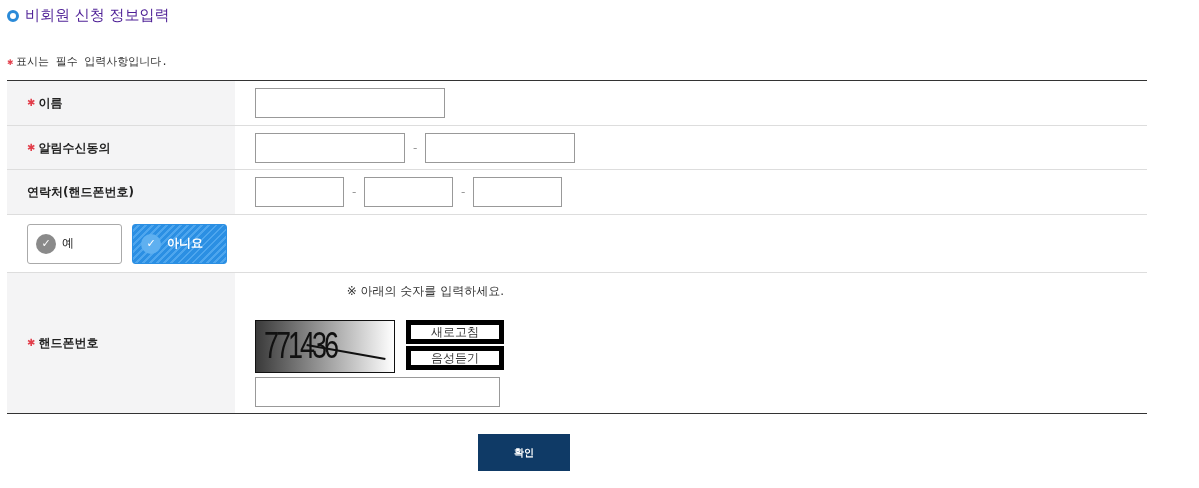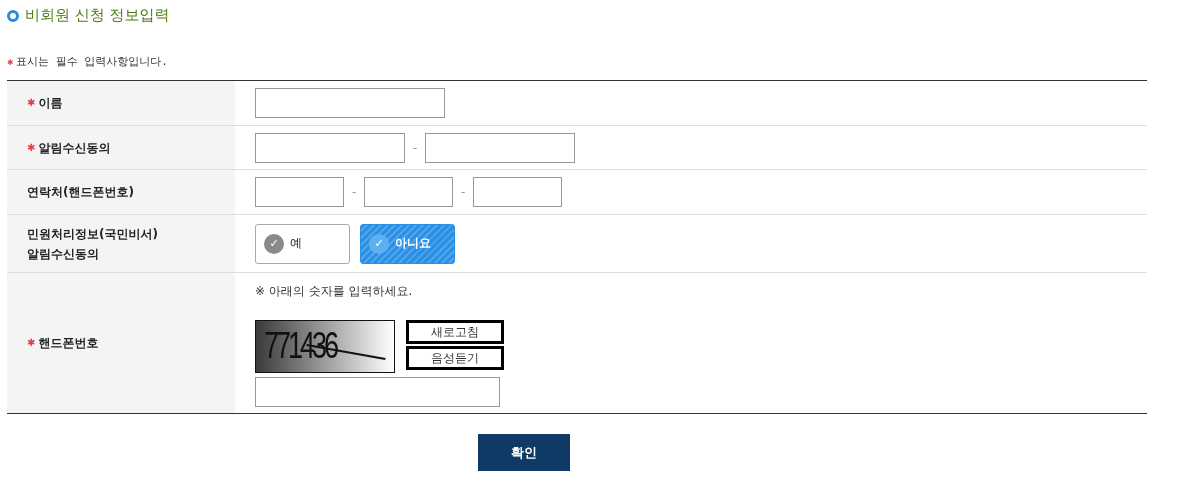--- a/index.html
+++ b/index.html
@@ -1,44 +1,44 @@
 <!DOCTYPE html>
 <html><head>
 <meta charset="utf-8">
 <style>
   * { box-sizing: border-box; margin: 0; padding: 0; }
   body { width: 1199px; height: 488px; background: #fff; font-family: "DejaVu Sans", "Liberation Sans", sans-serif; color: #222; position: relative; overflow: hidden; }
-  .title { position: absolute; left: 7px; top: 6px; display: flex; align-items: center; font-size: 15px; color: #4d7c0f; }
+  .title { position: absolute; left: 7px; top: 6px; display: flex; align-items: center; font-size: 15px; color: #4c1d95; }
   .title .ring { width: 12px; height: 12px; border: 3px solid #2a8ad8; border-radius: 50%; margin-right: 6px; }
   .note { position: absolute; left: 7px; top: 54px; font-size: 11px; color: #333; font-family: Liberation Mono, monospace; }
   .note .ast { color: #e23d4a; margin-right: 3px; font-size: 10px; }
   .form-table { position: absolute; left: 7px; top: 80px; width: 1140px; border-top: 1px solid #333; border-bottom: 1px solid #333; }
   .row { display: flex; border-bottom: 1px solid #ddd; }
   .row:last-child { border-bottom: none; }
   .label { width: 228px; background: #f4f4f5; display: flex; align-items: center; padding-left: 20px; font-size: 12px; font-weight: bold; color: #222; line-height: 20px; }
   .label .ast { color: #e23d4a; margin-right: 3px; font-size: 10px; }
   .label.plain { padding-left: 20px; text-align: center; }
   .cell { flex: 1; display: flex; align-items: center; padding-left: 20px; }
   .inp { height: 30px; border: 1px solid #999; background: #fff; }
   .dash { color: #999; font-size: 12px; margin: 0 8px; width: 4px; text-align: center; }
   .r1 { height: 45px; } .r2 { height: 44px; } .r3 { height: 45px; } .r4 { height: 58px; } .r5 { height: 140px; }
   .radio-btn { height: 40px; border: 1px solid #aaa; border-radius: 3px; display: flex; align-items: center; padding-left: 8px; font-size: 12px; background: #fff; color: #222; margin-right: 10px; }
   .radio-btn .chk { width: 20px; height: 20px; border-radius: 50%; background: #8a8a8a; display: flex; align-items: center; justify-content: center; margin-right: 6px; color: #fff; font-size: 11px; }
   .radio-btn.on { border-color: #2b8fe3; color: #fff; background: repeating-linear-gradient(135deg, #2b8fe3 0 3px, #4ea6ee 3px 5px); font-weight: bold; }
   .radio-btn.on .chk { background: #5fb0f0; }
   .captcha-wrap { display: flex; flex-direction: column; padding-top: 4px; }
-  .cap-note { font-size: 12px; color: #333; margin-bottom: 20px; }
+  .cap-note { font-size: 12px; color: #333; margin-bottom: 20px; text-align: right; }
   .cap-row { display: flex; margin-bottom: 4px; }
   .cap-img { width: 140px; height: 53px; border: 1px solid #111; background: linear-gradient(90deg, #3a3a3a, #ffffff); position: relative; overflow: hidden; margin-right: 11px; }
   .cap-img span { position: absolute; left: 8px; top: 4px; font-size: 36px; font-family: "Liberation Sans Narrow", "Liberation Sans", sans-serif; color: #111; letter-spacing: -4px; transform: scaleX(0.75); transform-origin: left; font-weight: normal; }
   .cap-img .line { position: absolute; left: 50px; top: 30px; width: 80px; height: 2px; background: #111; transform: rotate(10deg); }
   .cap-btns { display: flex; flex-direction: column; }
-  .cap-btn { width: 98px; height: 24px; border: 3px solid #000000; background: #fff; font-size: 12px; display: flex; align-items: center; justify-content: center; color: #333; margin-bottom: 2px; }
+  .cap-btn { width: 98px; height: 24px; border: 5px solid #000000; background: #fff; font-size: 12px; display: flex; align-items: center; justify-content: center; color: #333; margin-bottom: 2px; }
   .actions { position: absolute; left: 478px; top: 434px; display: flex; }
-  .btn { width: 92px; height: 37px; color: #fff; font-size: 13px; font-weight: bold; display: flex; align-items: center; justify-content: center; margin-right: 9px; }
+  .btn { width: 92px; height: 37px; color: #fff; font-size: 10px; font-weight: bold; display: flex; align-items: center; justify-content: center; margin-right: 9px; }
   .btn.ok { background: #0f3a66; }
   .btn.cancel { background: #666; }
 </style>
 </head>
 <body>
 
 <div class="title">
   <span class="ring"></span>
   <span>비회원 신청 정보입력</span>
 </div>
@@ -72,24 +72,20 @@
     <div class="label plain">연락처(핸드폰번호)</div>
     <div class="cell">
       <input class="inp" style="width: 89px;" value="">
       <span class="dash">-</span>
       <input class="inp" style="width: 89px;" value="">
       <span class="dash">-</span>
       <input class="inp" style="width: 89px;" value="">
     </div>
   </div>
   <div class="row r4">
-    <div class="label plain" style="flex-direction:column;align-items:flex-start;justify-content:center;">
-      <span>민원처리정보(국민비서)</span>
-      <span>알림수신동의</span>
-    </div>
     <div class="cell">
       <div class="radio-btn" style="width:95px">
         <span class="chk">✓</span>
         <span>예</span>
       </div>
       <div class="radio-btn on" style="width:95px">
         <span class="chk">✓</span>
         <span>아니요</span>
       </div>
     </div>

